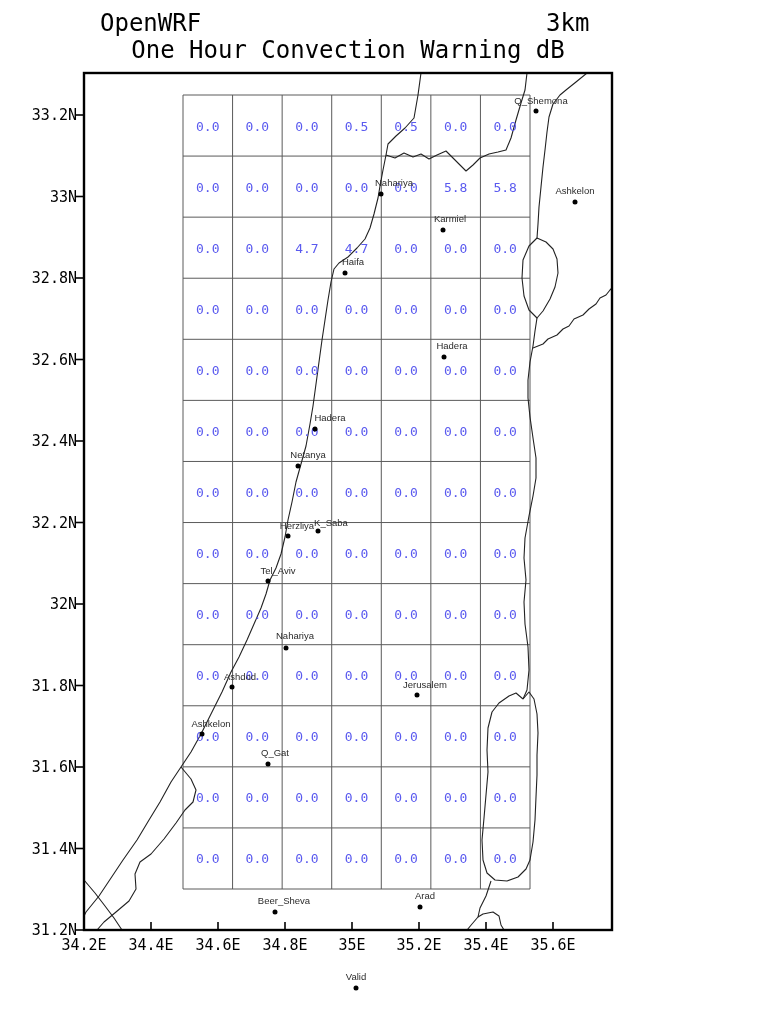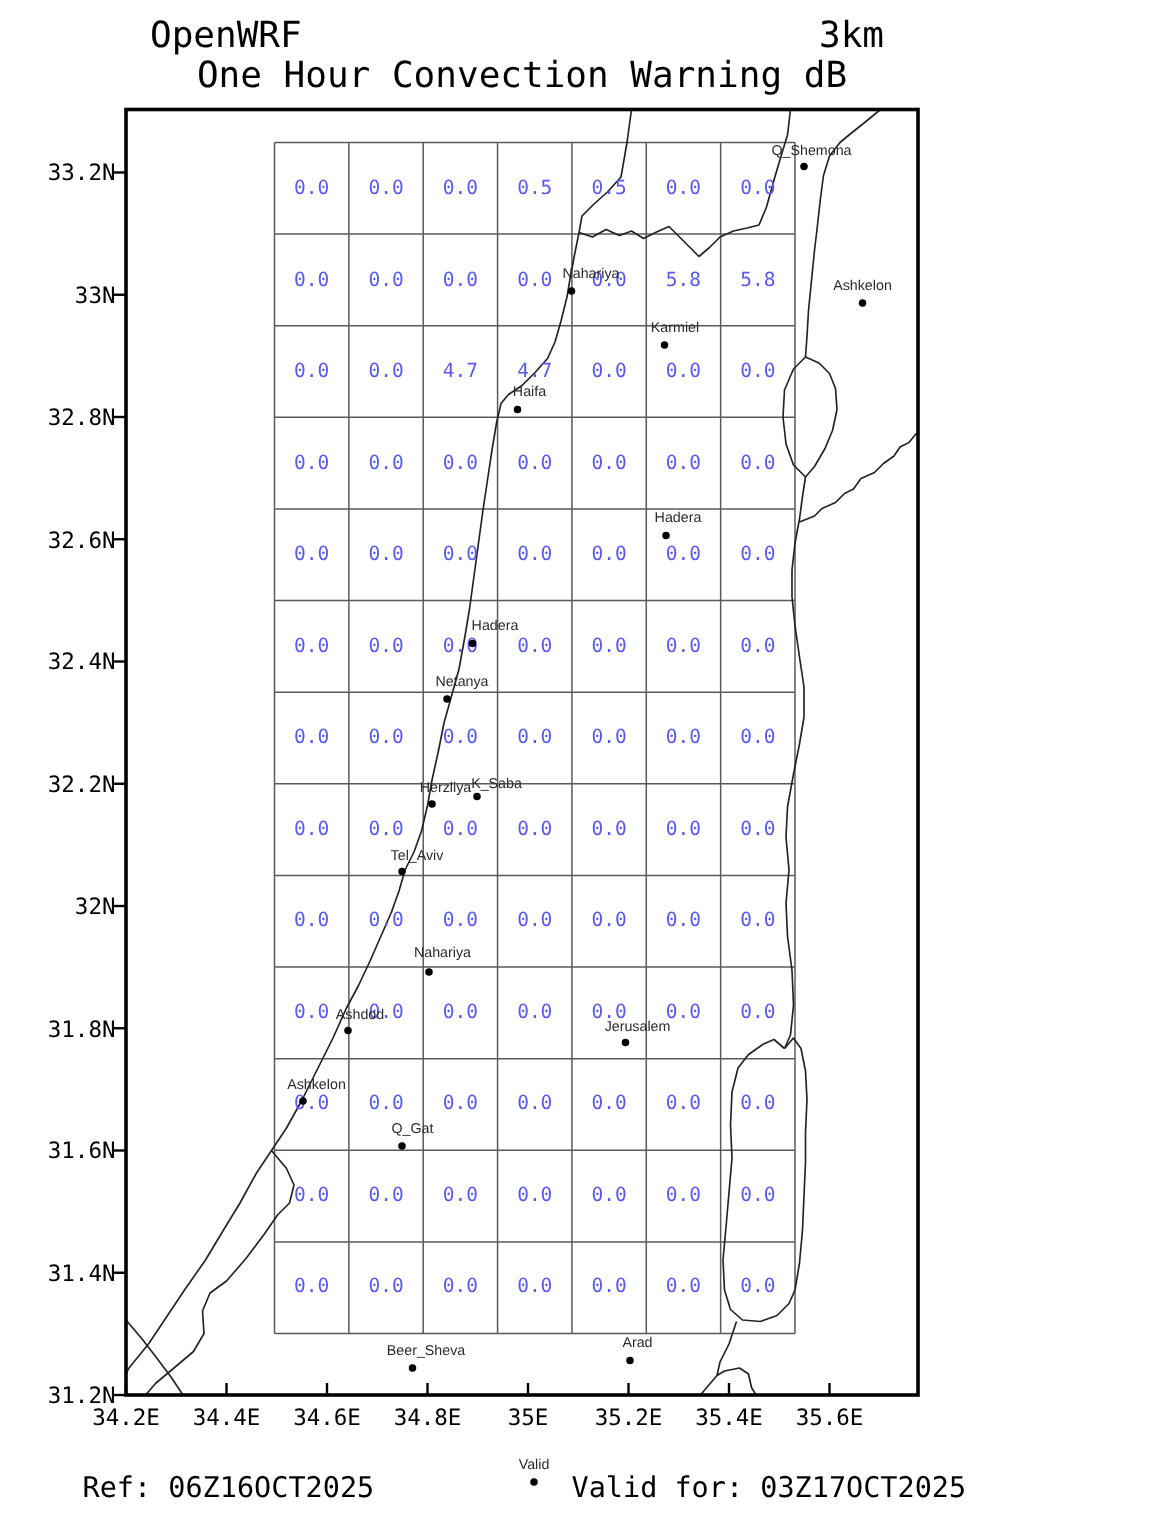--- a/index.html
+++ b/index.html
@@ -230,15 +230,13 @@
       <div class="abs city-dot" style="left: 268px; top: 764px;"></div>
       <div class="abs city-label" style="left: 275px; top: 758px; color: rgb(43, 43, 43);">Q_Gat</div>
       <div class="abs city-dot" style="left: 275px; top: 912px;"></div>
       <div class="abs city-label" style="left: 284px; top: 906px; color: rgb(43, 43, 43);">Beer_Sheva</div>
       <div class="abs city-dot" style="left: 420px; top: 907px;"></div>
       <div class="abs city-label" style="left: 425px; top: 901px; color: rgb(43, 43, 43);">Arad</div>
       <div class="abs city-dot" style="left: 356px; top: 988px;"></div>
       <div class="abs city-label" style="left: 356px; top: 982px; color: rgb(43, 43, 43);">Valid</div>
     </div>
 
-  <div class="abs footer-text" style="left:55px;top:981px;">Ref: 06Z16OCT2025</div>
-  <div class="abs footer-text" style="left:381px;top:981px;">Valid for: 03Z17OCT2025</div>
 </div>
 
 </body></html>

